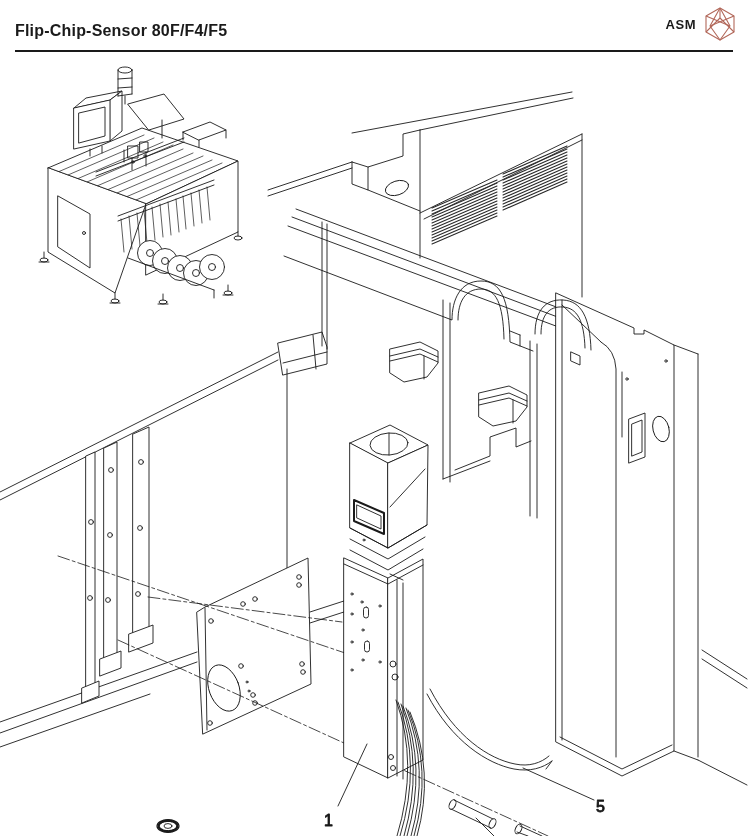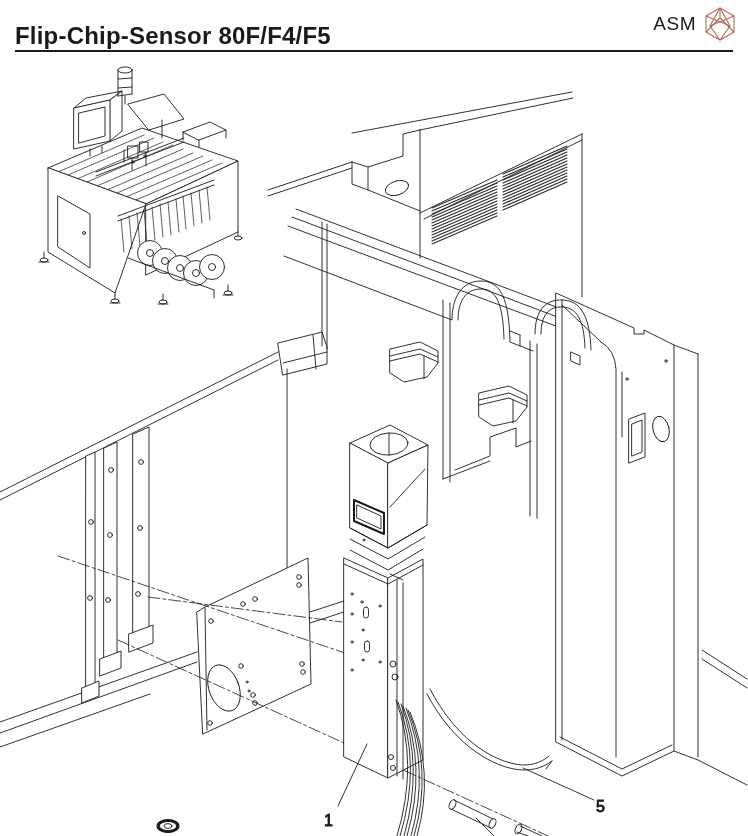--- a/index.html
+++ b/index.html
@@ -1,22 +1,22 @@
 <!DOCTYPE html>
 <html><head>
 <meta charset="utf-8">
 <style>
   html,body{margin:0;padding:0;background:#fff;}
   body{width:748px;height:836px;position:relative;overflow:hidden;
        font-family:"Liberation Sans",sans-serif;color:#1a1a1a;}
-  .page-title{position:absolute;left:15px;top:22px;font-size:24px;font-weight:bold;
+  .page-title{position:absolute;left:15px;top:22px;font-size:16px;font-weight:bold;
        letter-spacing:.2px;white-space:nowrap;}
   .title-rule{position:absolute;left:15px;top:50px;width:718px;height:2px;background:#1a1a1a;}
   .brand{position:absolute;right:10px;top:6px;display:flex;align-items:center;gap:6px;}
-  .brand-text{font-size:19px;font-weight:normal;letter-spacing:.5px;}
+  .brand-text{font-size:13px;font-weight:bold;letter-spacing:.5px;}
   .diagram-svg{position:absolute;left:0;top:0;}
   svg text{font-family:"Liberation Sans",sans-serif;font-size:16px;fill:#111;}
 </style>
 </head>
 <body>
 
 <div class="page-title">Flip-Chip-Sensor 80F/F4/F5</div>
 <div class="title-rule"></div>
 
 <div class="brand">

